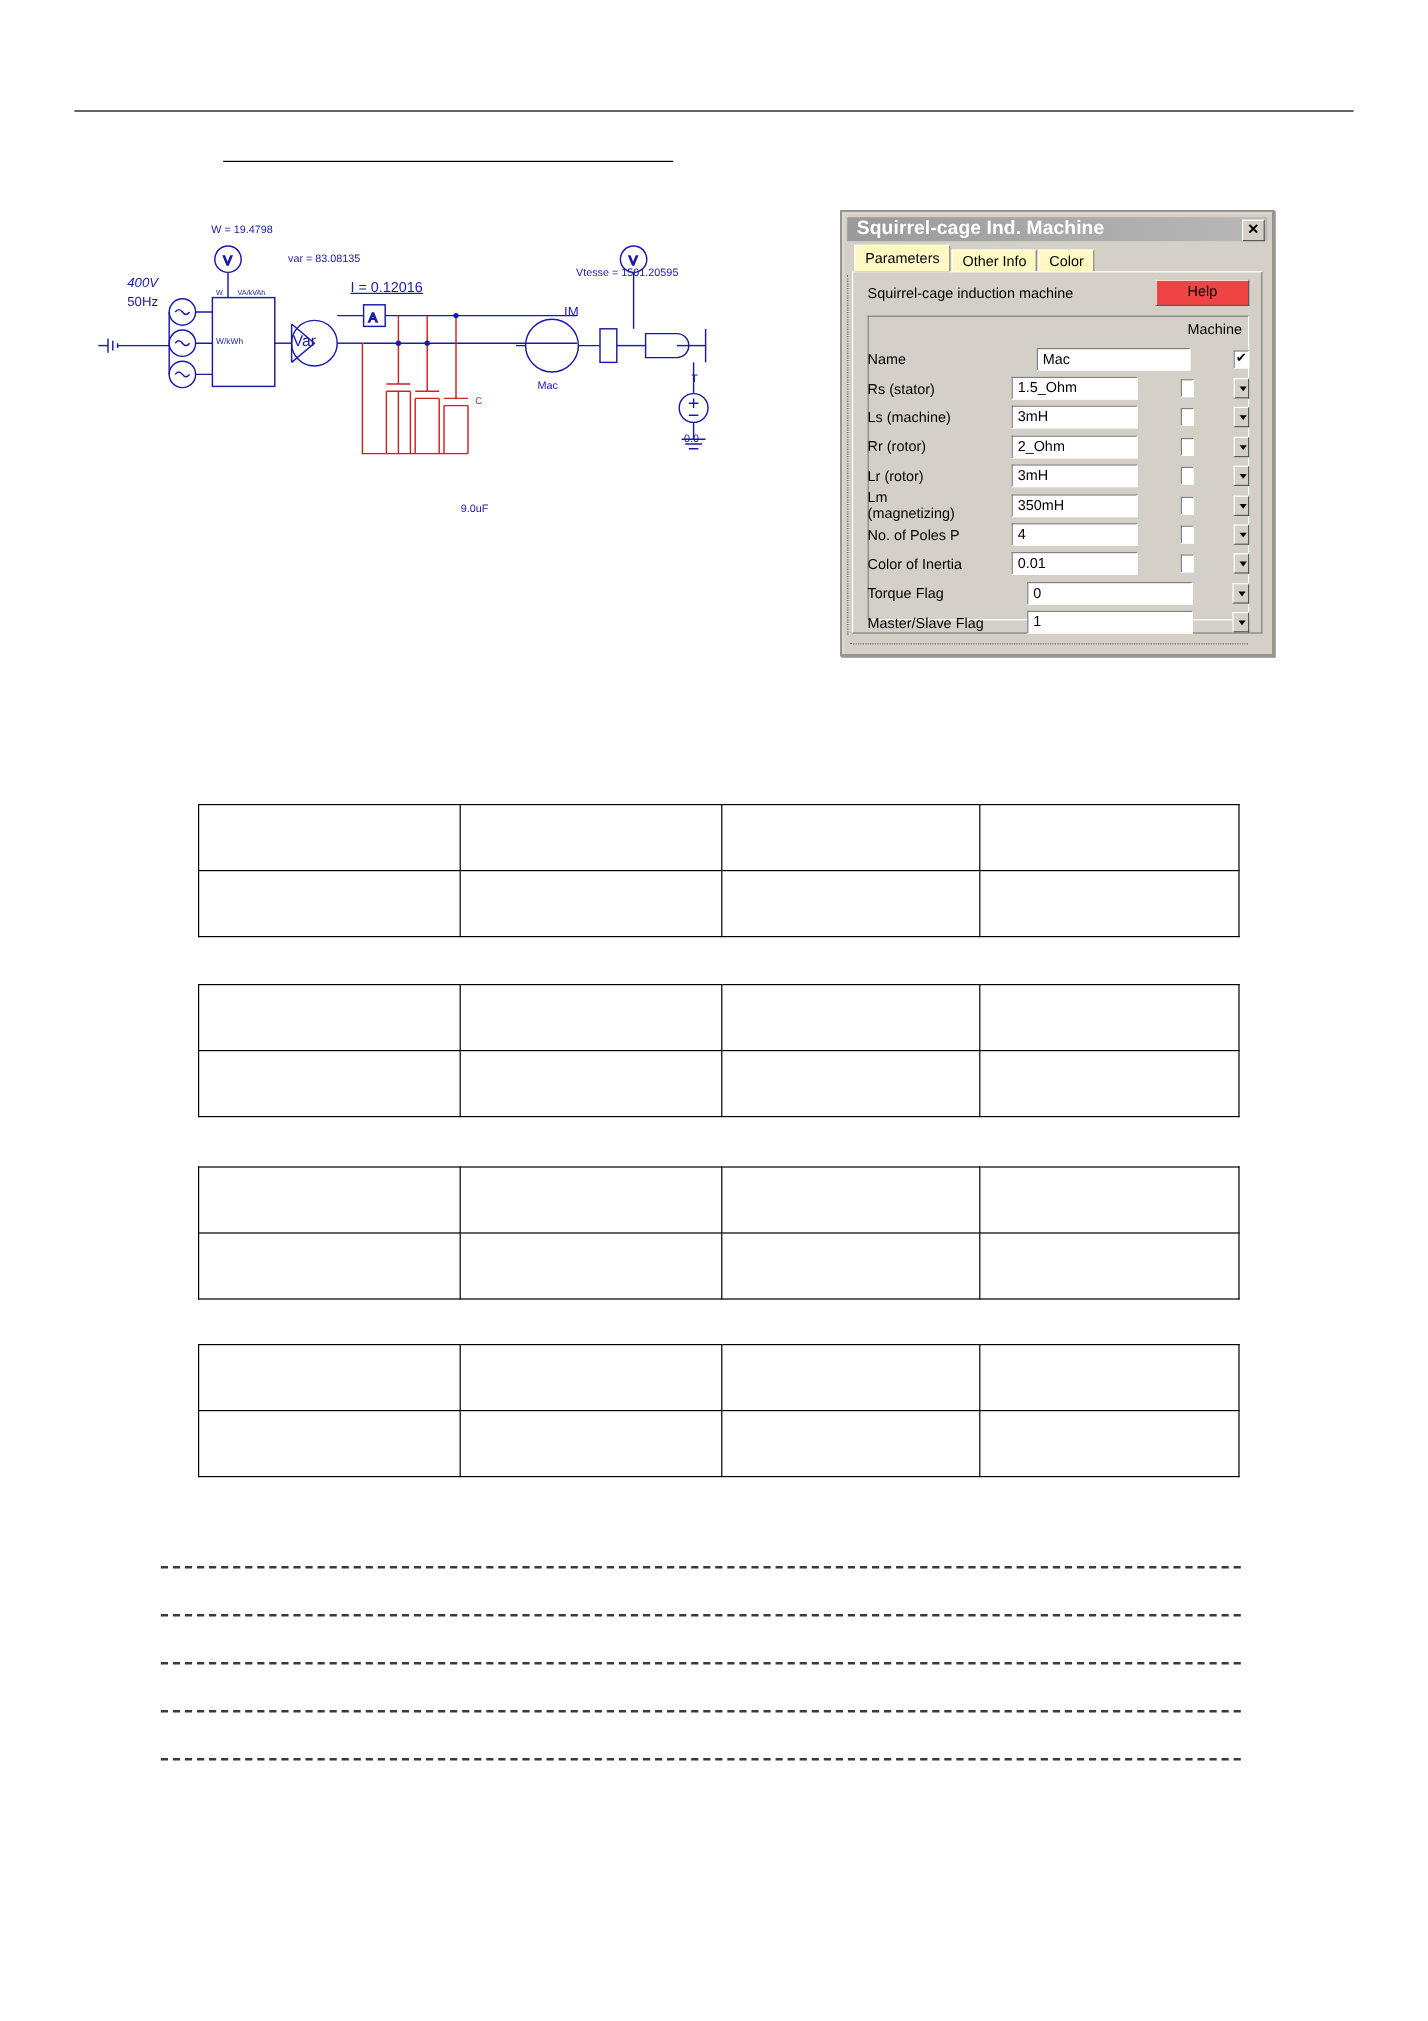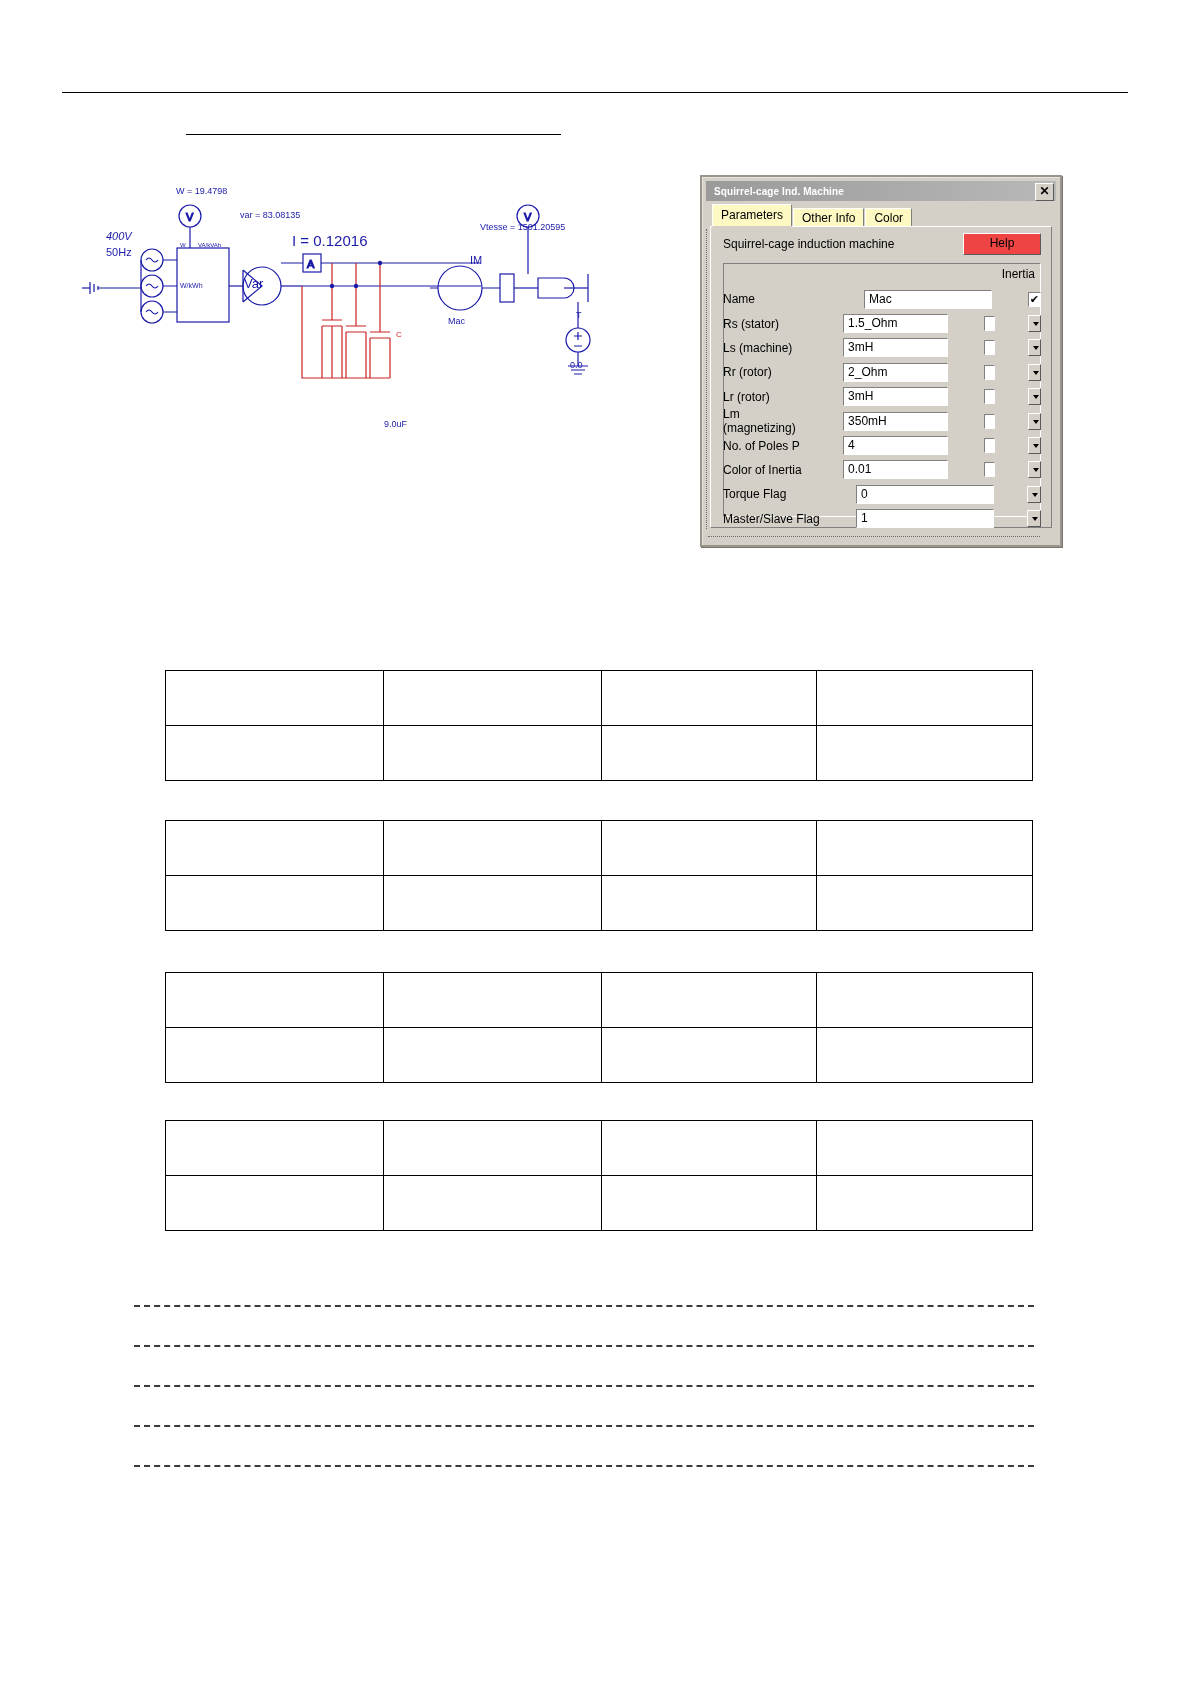--- a/index.html
+++ b/index.html
@@ -71,21 +71,21 @@
   .titlebar {
     position: absolute;
     left: 4px; top: 4px;
     width: 350px; height: 20px;
     background: linear-gradient(to right, #9a9a9a, #b8b8b8);
     display: flex;
     align-items: center;
   }
   .titlebar .ttl {
     color: #ffffff;
-    font-size: 10px;
+    font-size: 16px;
     font-weight: bold;
     margin-left: 8px;
     letter-spacing: 0.1px;
   }
   .close-btn {
     position: absolute;
     right: 2px;
     top: 2px;
     width: 17px;
     height: 16px;
@@ -352,21 +352,21 @@
       <circle cx="296" cy="116" r="2.2"></circle>
       <circle cx="320" cy="93" r="2.2"></circle>
       <circle cx="272" cy="116" r="2.2"></circle>
     </g>
   </svg>
 
   <span class="lbl" style="left:46px; top:60px; font-size:11px;font-style:italic;">400V</span>
   <span class="lbl" style="left:46px; top:76px; font-size:11px;">50Hz</span>
   <span class="lbl" style="left:116px; top:16px; font-size:9px;">W = 19.4798</span>
   <span class="lbl" style="left:180px; top:40px; font-size:9px;">var = 83.08135</span>
-  <span class="lbl" style="left:232px; top:62px; font-size:15px;">I = 0.12016</span>
+  <span class="lbl" style="left:232px; top:62px; font-size:12px;text-decoration:underline;">I = 0.12016</span>
   <span class="lbl" style="left:420px; top:52px; font-size:9px;">Vtesse = 1501.20595</span>
   <span class="lbl" style="left:410px; top:84px; font-size:11px;">IM</span>
   <span class="lbl" style="left:388px; top:146px; font-size:9px;">Mac</span>
   <span class="lbl" style="left:184px; top:106px; font-size:13px;">Var</span>
   <span class="lbl" style="left:120px; top:112px; font-size:7px;">W/kWh</span>
   <span class="lbl" style="left:138px; top:72px; font-size:6px;">VA/kVAh</span>
   <span class="lbl" style="left:120px; top:72px; font-size:6px;">W</span>
   <span class="lbl" style="left:336px; top:160px; font-size:8px; color:#cc2222;">C</span>
   <span class="lbl" style="left:292px; top:249px; font-size:9px;margin-left:32px;">9.0uF</span>
   <span class="lbl" style="left:516px; top:140px; font-size:9px;">T</span>
@@ -384,21 +384,21 @@
   <div class="tabs">
     <div class="tab active">Parameters</div>
     <div class="tab">Other Info</div>
     <div class="tab">Color</div>
   </div>
 
   <div class="panel">
     <div class="subtitle">Squirrel-cage induction machine</div>
     <div class="help-btn">Help</div>
     <div class="group"></div>
-    <div class="display-hdr">Inertia</div>
+    <div class="display-hdr">Machine</div>
 
     <div class="rows">
       <div class="row">
         <span class="name">Name</span>
         <span class="field">Mac</span>
         <span class="cb">✔</span>
       </div>
       <div class="row">
         <span class="name">Rs (stator)</span>
         <span class="field">1.5_Ohm</span>

